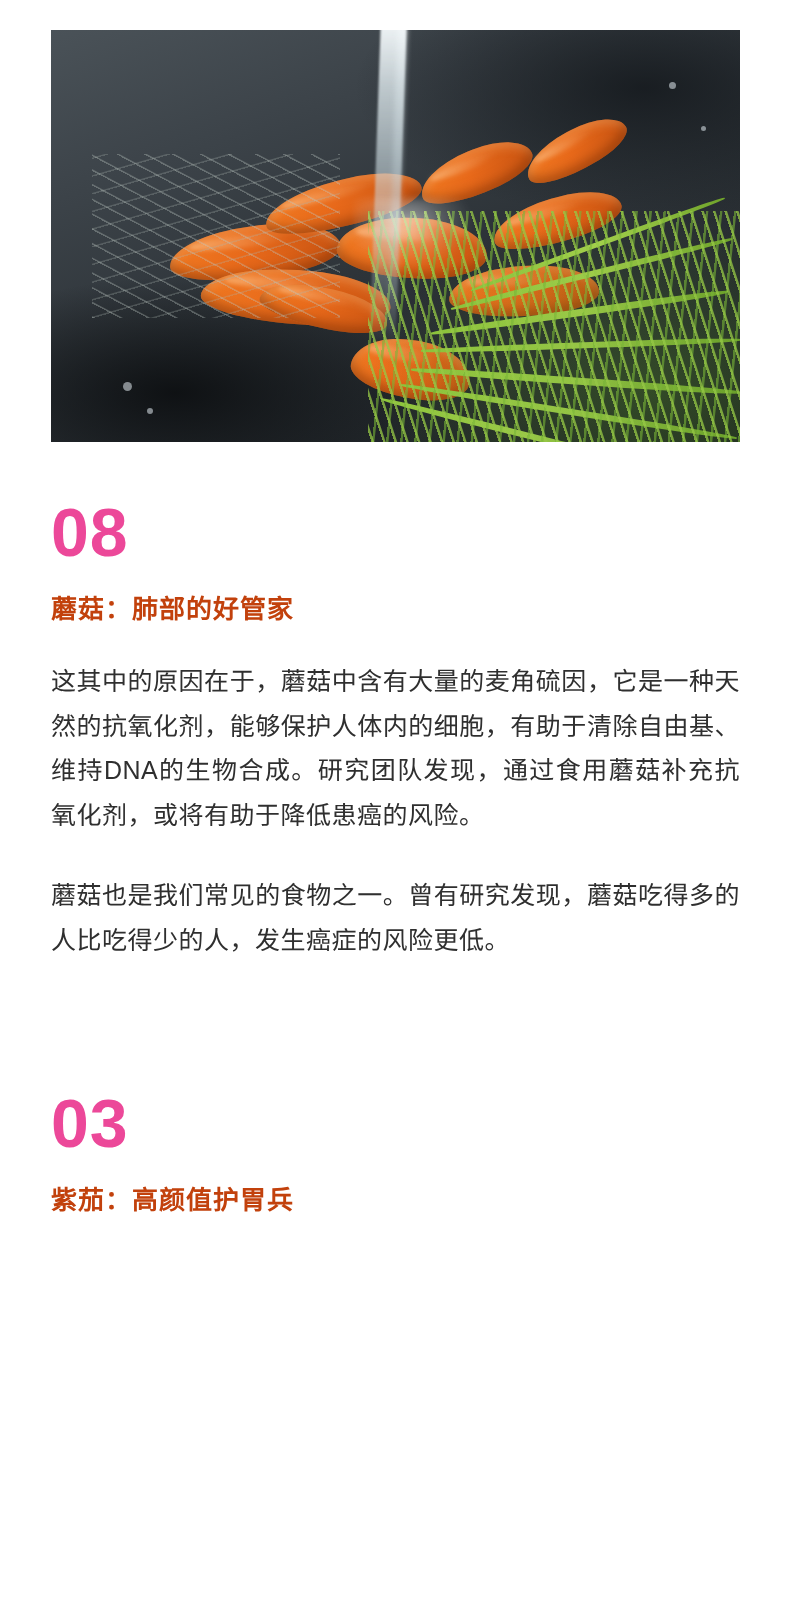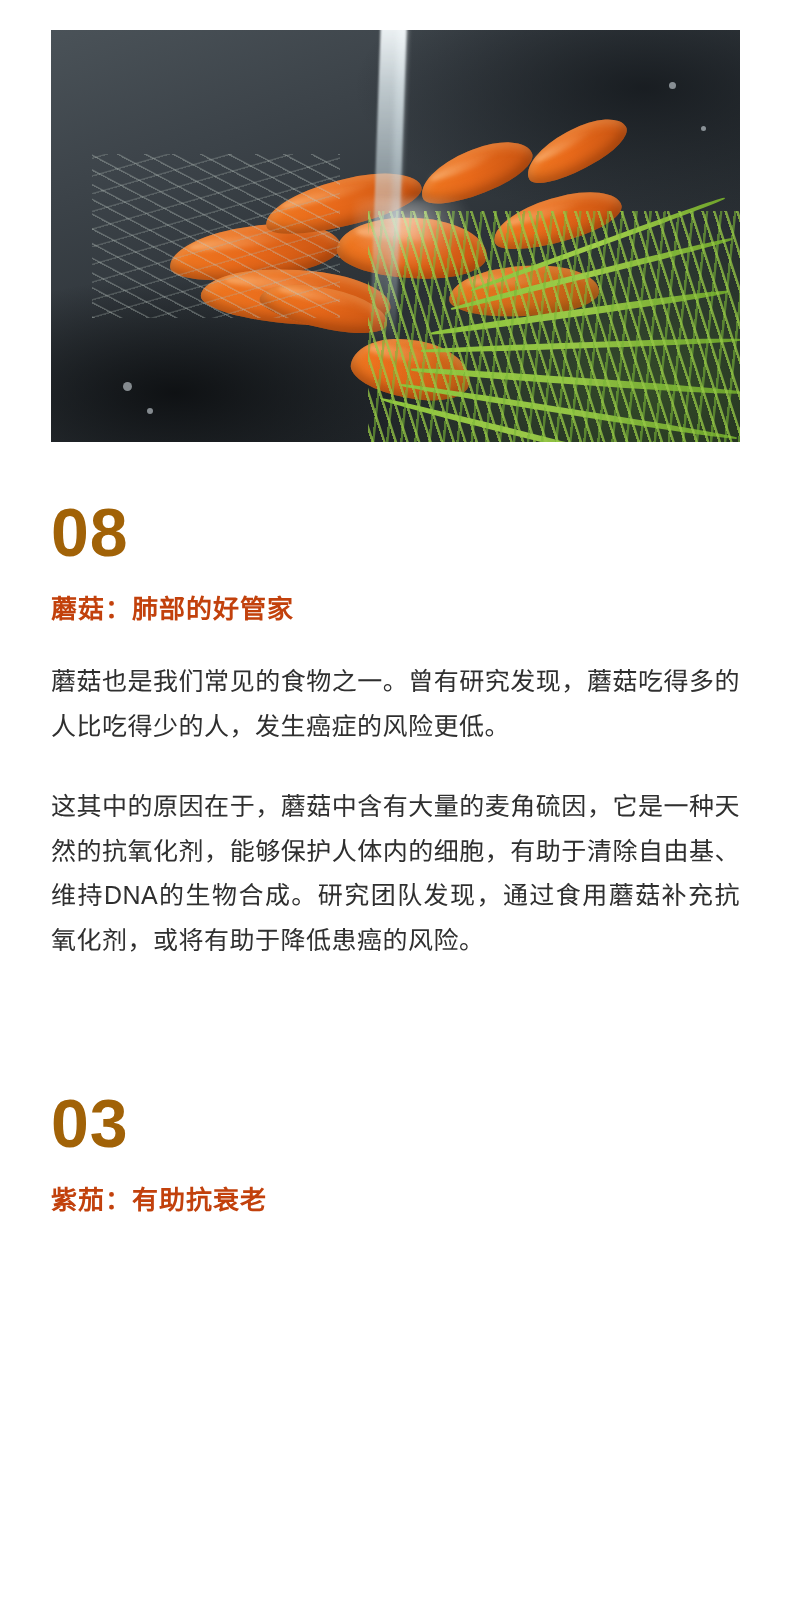--- a/index.html
+++ b/index.html
@@ -134,21 +134,21 @@
     box-sizing: border-box;
   }
   .section {
     margin-top: 56px;
   }
   .num {
     font-family: "Liberation Sans", "DejaVu Sans", sans-serif;
     font-size: 68px;
     line-height: 1;
     font-weight: 700;
-    color: #a16207;
+    color: #ec4899;
     letter-spacing: 1px;
   }
   .sub {
     margin-top: 22px;
     font-size: 26px;
     font-weight: 700;
     color: #c2410c;
     letter-spacing: 1px;
   }
   .para {
@@ -205,25 +205,25 @@
       <div class="speck" style="left:650px; top:96px; width:5px; height:5px;"></div>
       <div class="basin-edge"></div>
     </div>
   </div>
 
   <div class="content">
 
     <div class="section">
       <div class="num">08</div>
       <div class="sub">蘑菇：肺部的好管家</div>
+      <p class="para">这其中的原因在于，蘑菇中含有大量的麦角硫因，它是一种天然的抗氧化剂，能够保护人体内的细胞，有助于清除自由基、维持DNA的生物合成。研究团队发现，通过食用蘑菇补充抗氧化剂，或将有助于降低患癌的风险。</p>
       <p class="para">蘑菇也是我们常见的食物之一。曾有研究发现，蘑菇吃得多的人比吃得少的人，发生癌症的风险更低。</p>
-      <p class="para">这其中的原因在于，蘑菇中含有大量的麦角硫因，它是一种天然的抗氧化剂，能够保护人体内的细胞，有助于清除自由基、维持DNA的生物合成。研究团队发现，通过食用蘑菇补充抗氧化剂，或将有助于降低患癌的风险。</p>
     </div>
 
     <div class="spacer-lg"></div>
 
     <div class="section">
       <div class="num">03</div>
-      <div class="sub">紫茄：有助抗衰老</div>
+      <div class="sub">紫茄：高颜值护胃兵</div>
     </div>
 
   </div>
 </div>
 
 </body></html>

